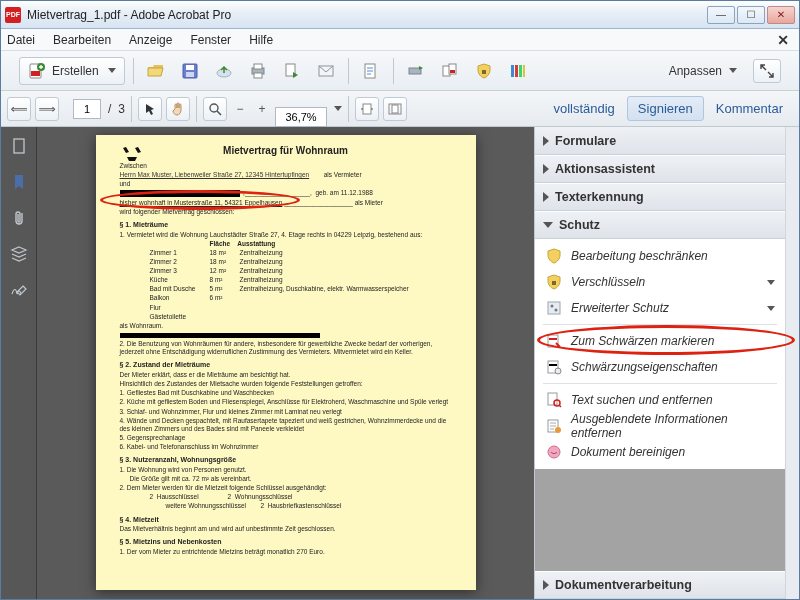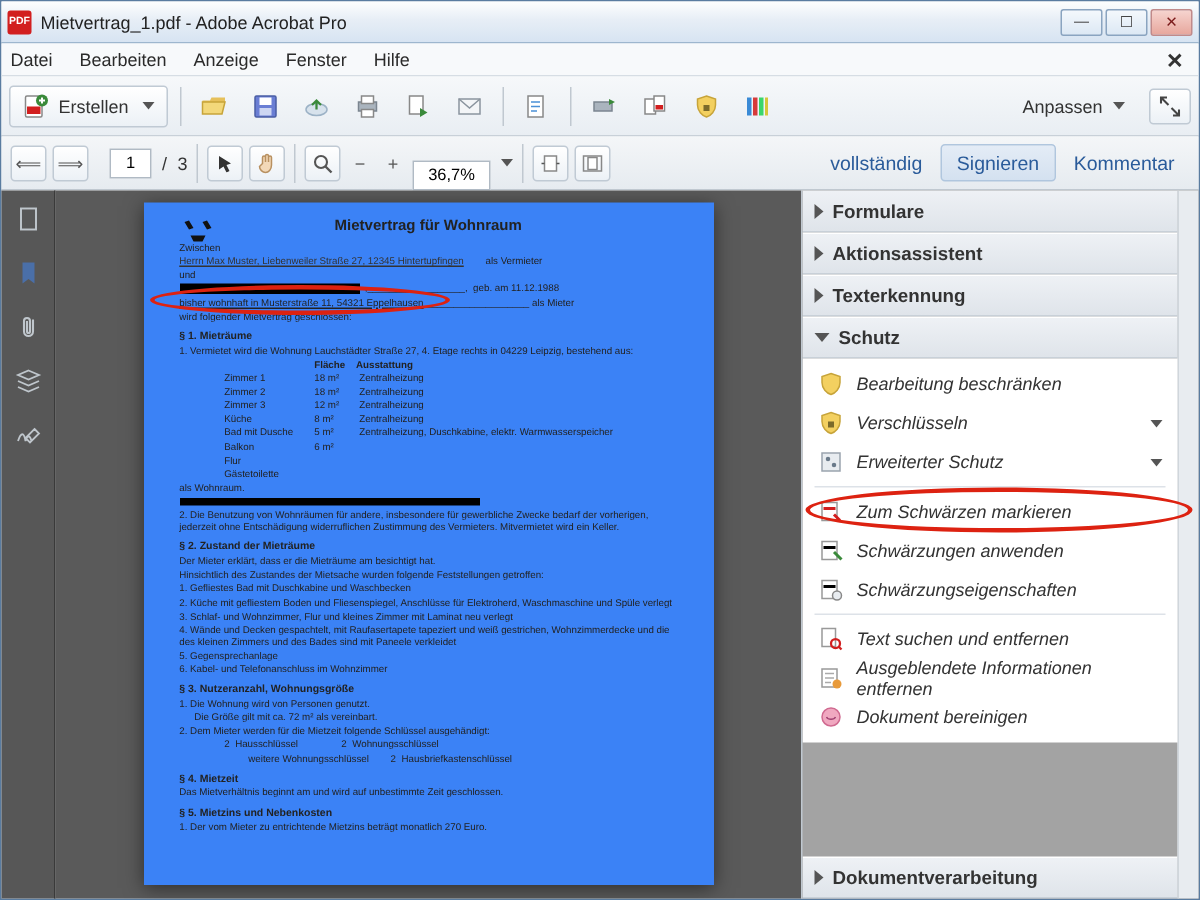--- a/index.html
+++ b/index.html
@@ -12,21 +12,21 @@
 .titlebar .title { font-size: 12px; color: #222; flex: 1; }
 .winbtns { display: flex; gap: 2px; }
 .winbtn { width: 28px; height: 18px; border: 1px solid #8aa4c0; background: linear-gradient(#f4f8fc,#dce8f4); border-radius: 2px; display: flex; align-items: center; justify-content: center; font-size: 10px; color: #444; }
 .winbtn.close { background: linear-gradient(#f6d4cf,#e7a79d); border-color: #c08a8a; color: #7a1a1a; }
 
 
 .menubar { height: 22px; background: #f7f9fb; border-bottom: 1px solid #d6dde4; display: flex; align-items: center; padding: 0 6px; gap: 18px; font-size: 12px; color: #2a2a2a; }
 .menubar .close-x { margin-left: auto; font-weight: bold; font-size: 14px; color: #333; padding: 0 4px; }
 
 
-.toolbar { height: 40px; background: linear-gradient(#f6f8fa,#e9eef3); border-bottom: 1px solid #c8d0d8; display: flex; align-items: center; padding: 0 5px; gap: 6px; }
+.toolbar { height: 40px; background: linear-gradient(#f6f8fa,#e9eef3); border-bottom: 1px solid #c8d0d8; display: flex; align-items: center; padding: 0 18px; gap: 6px; }
 .tbtn { height: 28px; min-width: 28px; border: 1px solid transparent; border-radius: 3px; display: flex; align-items: center; justify-content: center; padding: 0 4px; }
 .tbtn.create { padding: 0 8px; gap: 6px; font-size: 12px; color: #333; border: 1px solid #c0cad4; background: linear-gradient(#fff,#ecf1f6); }
 .tsep { width: 1px; height: 26px; background: #c0c8d0; margin: 0 2px; }
 .anpassen { margin-left: auto; font-size: 12px; color: #333; padding: 0 6px; display:flex; align-items:center; gap:4px;}
 .fullscreen-btn { width:28px; height:24px; border:1px solid #c0cad4; border-radius:3px; background:linear-gradient(#fff,#ecf1f6); display:flex; align-items:center; justify-content:center; margin-left:4px;}
 
 
 .ic { width: 18px; height: 18px; display: inline-block; }
 .caret { width:0; height:0; border-left:4px solid transparent; border-right:4px solid transparent; border-top:5px solid #555; display:inline-block; margin-left:3px;}
 
@@ -38,21 +38,21 @@
 .toolbar2 .right { margin-left:auto; display:flex; align-items:center; gap:2px;}
 .linkbtn { padding: 4px 10px; font-size: 13px; color: #2a5b9a; }
 .linkbtn.sel { background: linear-gradient(#e4ecf6,#d4e1f0); border: 1px solid #b0c6de; border-radius:3px; }
 
 
 .work { flex:1; display:flex; min-height:0; }
 .leftbar { width: 36px; background: #575757; display:flex; flex-direction:column; align-items:center; padding-top:8px; gap:14px; border-right:1px solid #3a3a3a;}
 .leftbar .lb { width:22px; height:22px; color:#bfc6cc; display:flex; align-items:center; justify-content:center; font-size:15px;}
 
 .docarea { flex:1; background:#5a5a5a; overflow:hidden; position:relative; display:flex; justify-content:center; padding-top:8px;}
-.page { width: 380px; height: 455px; background:#3b82f6; box-shadow:0 2px 12px rgba(0,0,0,.5); padding: 10px 24px; font-size:6.5px; color:#222; position:relative;}
+.page { width: 380px; height: 455px; background:#fef9c3; box-shadow:0 2px 12px rgba(0,0,0,.5); padding: 10px 24px; font-size:6.5px; color:#222; position:relative;}
 .page h1 { font-size:10px; font-weight:bold; text-align:center; margin-bottom:6px; }
 .page p { margin: 1px 0; line-height:1.25;}
 .page .sec { font-weight:bold; margin-top:5px; font-size:7px;}
 .page .recycle { width:24px; height:22px; position:absolute; left:24px; top:8px; }
 .page .recycle svg { width:100%; height:100%; }
 .redact { display:inline-block; background:#000; height:7px; width:120px; vertical-align:middle;}
 .red-oval { position:absolute; border:3px solid #d21; border-radius:50%/50%; pointer-events:none; }
 
 
 .rightpanel { width: 265px; background:#a3a3a3; border-left:1px solid #c0c8d0; display:flex; flex-direction:column; font-size:12px; color:#333; overflow:hidden;}
@@ -381,30 +381,20 @@
                     <path d="M10 10l4 4" stroke="#d21f1f" stroke-width="2"></path>
                   </svg>
                 </span>
                 <span>Zum Schwärzen markieren</span>
               </div>
             <div class="tool-item">
                 <span class="ticon">
                   <svg width="16" height="16" viewBox="0 0 16 16">
                     <rect x="2" y="2" width="10" height="12" fill="#fff" stroke="#999"></rect>
                     <rect x="3" y="5" width="8" height="2" fill="#000"></rect>
-                    <path d="M10 9l5 5" stroke="#3a8a3a" stroke-width="2"></path>
-                  </svg>
-                </span>
-                <span>Schwärzungen anwenden</span>
-              </div>
-            <div class="tool-item">
-                <span class="ticon">
-                  <svg width="16" height="16" viewBox="0 0 16 16">
-                    <rect x="2" y="2" width="10" height="12" fill="#fff" stroke="#999"></rect>
-                    <rect x="3" y="5" width="8" height="2" fill="#000"></rect>
                     <circle cx="12" cy="12" r="3" fill="#e8ecf0" stroke="#888"></circle>
                   </svg>
                 </span>
                 <span>Schwärzungseigenschaften</span>
               </div>
             <div style="height:1px;background:#dde2e8;margin:3px 8px;"></div>
             <div class="tool-item">
                 <span class="ticon">
                   <svg width="16" height="16" viewBox="0 0 16 16">
                     <rect x="2" y="1" width="9" height="12" fill="#fff" stroke="#999"></rect>

